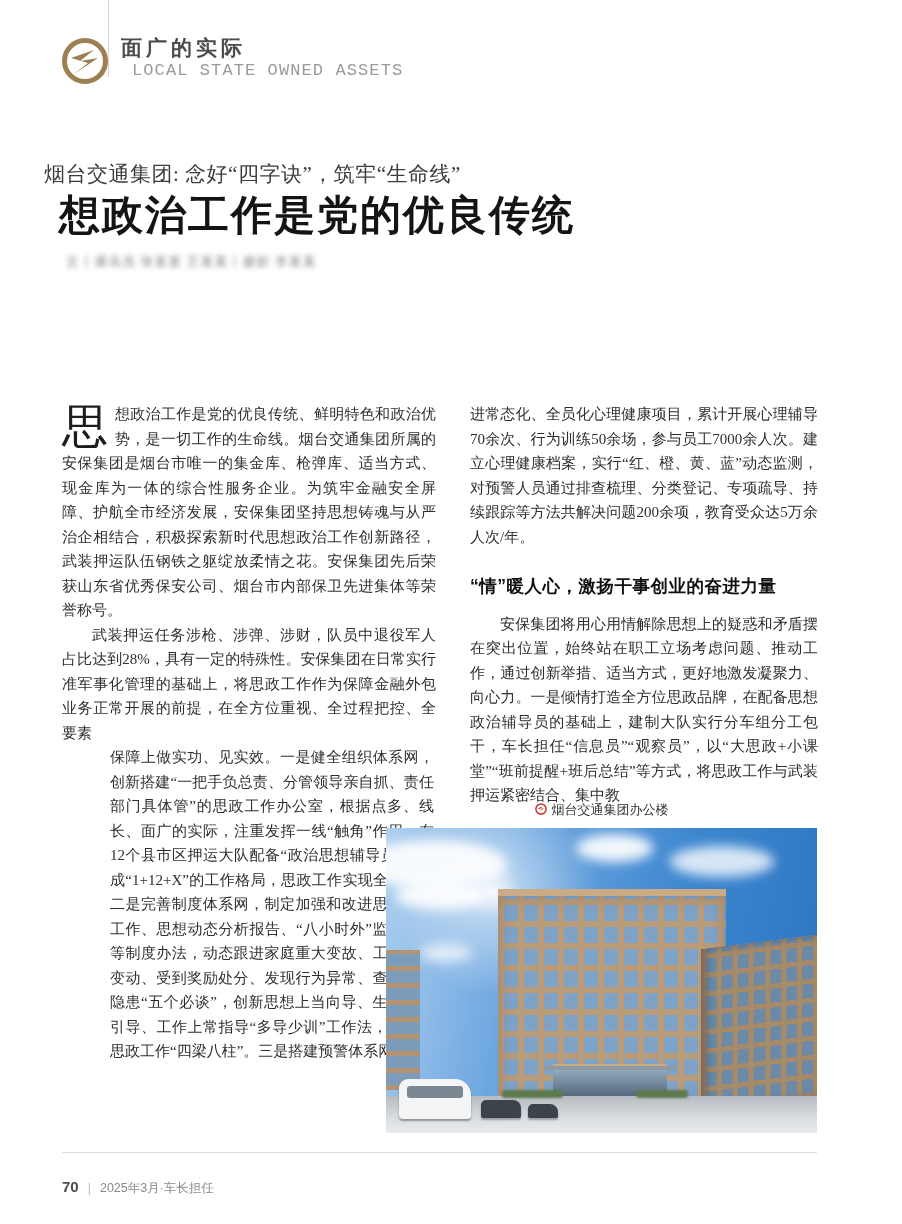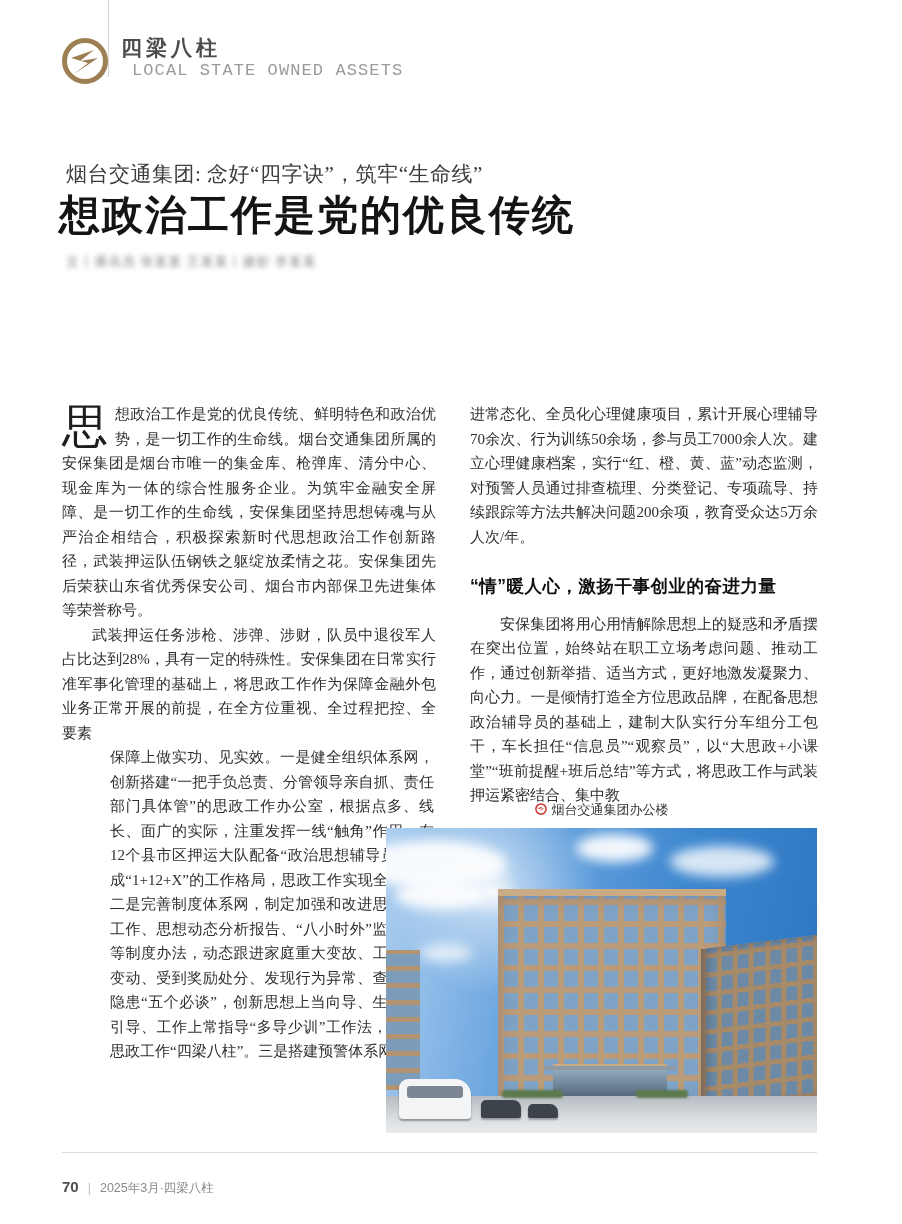--- a/index.html
+++ b/index.html
@@ -8,21 +8,21 @@
 
   
   .hdr-rule{position:absolute;left:108px;top:0;width:1px;height:77px;background:#d7d3cd;}
   .logo-badge{position:absolute;left:61px;top:37px;width:48px;height:48px;}
   .logo-cn{position:absolute;left:121px;top:34px;font-family:"Liberation Sans",sans-serif;
            font-size:21px;font-weight:700;color:#4c4c4c;letter-spacing:4px;}
   .logo-en{position:absolute;left:132px;top:61px;font-family:Liberation Mono, monospace;
            font-size:17px;color:#9a9a9a;letter-spacing:1.1px;}
 
   
-  .kicker{position:absolute;left:66px;top:160px;font-size:21px;color:#3c3c3c;letter-spacing:.5px;}
+  .kicker{position:absolute;left:44px;top:160px;font-size:21px;color:#3c3c3c;letter-spacing:.5px;}
   .headline{position:absolute;left:59px;top:188px;font-size:41px;font-weight:900;color:#141414;
             letter-spacing:2px;font-family:"Liberation Serif","DejaVu Serif",serif;}
   .byline{position:absolute;left:66px;top:253px;font-size:13px;color:#6b6b6b;
           filter:blur(2.6px);opacity:.85;letter-spacing:1px;}
 
   
   .col{position:absolute;top:402px;font-size:15px;line-height:24.5px;text-align:justify;color:#2e2e2e;}
   .col-left{left:62px;width:374px;}
   .col-right{left:470px;width:348px;}
   .para{margin:0;}
@@ -81,29 +81,29 @@
 
 <div class="page">
 
   <span class="logo-badge">
     <svg viewBox="0 0 48 48" width="48" height="48">
       <circle cx="24" cy="24" r="20.5" fill="none" stroke="#9c7f52" stroke-width="5"></circle>
       <path d="M10 21 L33 13 L19 24 L37 21 L13 37 L27 26 Z" fill="#9c7f52"></path>
     </svg>
   </span>
   <div class="hdr-rule"></div>
-  <div class="logo-cn">四梁八柱</div>
+  <div class="logo-cn">面广的实际</div>
   <div class="logo-en">LOCAL STATE OWNED ASSETS</div>
 
   <div class="kicker">烟台交通集团: 念好“四字诀”，筑牢“生命线”</div>
   <div class="headline">想政治工作是党的优良传统</div>
   <div class="byline">文丨通讯员 张某某 王某某丨摄影 李某某</div>
 
   <div class="col col-left">
-    <p class="para"><span class="dropcap">思</span><span>想政治工作是党的优良传统、鲜明特色和政治优势，是一切工作的生命线。烟台交通集团所属的安保集团是烟台市唯一的集金库、枪弹库、清分中心、现金库为一体的综合性服务企业。为筑牢金融安全屏障、是一切工作的生命线，安保集团坚持思想铸魂与从严治企相结合，积极探索新时代思想政治工作创新路径，武装押运队伍钢铁之躯绽放柔情之花。安保集团先后荣获山东省优秀保安公司、烟台市内部保卫先进集体等荣誉称号。</span></p>
+    <p class="para"><span class="dropcap">思</span><span>想政治工作是党的优良传统、鲜明特色和政治优势，是一切工作的生命线。烟台交通集团所属的安保集团是烟台市唯一的集金库、枪弹库、适当方式、现金库为一体的综合性服务企业。为筑牢金融安全屏障、护航全市经济发展，安保集团坚持思想铸魂与从严治企相结合，积极探索新时代思想政治工作创新路径，武装押运队伍钢铁之躯绽放柔情之花。安保集团先后荣获山东省优秀保安公司、烟台市内部保卫先进集体等荣誉称号。</span></p>
     <p class="para indent">武装押运任务涉枪、涉弹、涉财，队员中退役军人占比达到28%，具有一定的特殊性。安保集团在日常实行准军事化管理的基础上，将思政工作作为保障金融外包业务正常开展的前提，在全方位重视、全过程把控、全要素</p>
     <p class="para narrow">保障上做实功、见实效。一是健全组织体系网，创新搭建“一把手负总责、分管领导亲自抓、责任部门具体管”的思政工作办公室，根据点多、线长、面广的实际，注重发挥一线“触角”作用，在12个县市区押运大队配备“政治思想辅导员”，形成“1+12+X”的工作格局，思政工作实现全覆盖。二是完善制度体系网，制定加强和改进思想政治工作、思想动态分析报告、“八小时外”监督管理等制度办法，动态跟进家庭重大变故、工作岗位变动、受到奖励处分、发现行为异常、查处安全隐患“五个必谈”，创新思想上当向导、生活上善引导、工作上常指导“多导少训”工作法，搭建起思政工作“四梁八柱”。三是搭建预警体系网。引</p>
   </div>
 
   <div class="col col-right">
     <p class="para">进常态化、全员化心理健康项目，累计开展心理辅导70余次、行为训练50余场，参与员工7000余人次。建立心理健康档案，实行“红、橙、黄、蓝”动态监测，对预警人员通过排查梳理、分类登记、专项疏导、持续跟踪等方法共解决问题200余项，教育受众达5万余人次/年。</p>
     <div class="subhead">“情”暖人心，激扬干事创业的奋进力量</div>
     <p class="para indent">安保集团将用心用情解除思想上的疑惑和矛盾摆在突出位置，始终站在职工立场考虑问题、推动工作，通过创新举措、适当方式，更好地激发凝聚力、向心力。一是倾情打造全方位思政品牌，在配备思想政治辅导员的基础上，建制大队实行分车组分工包干，车长担任“信息员”“观察员”，以“大思政+小课堂”“班前提醒+班后总结”等方式，将思政工作与武装押运紧密结合、集中教</p>
   </div>
 
@@ -136,16 +136,16 @@
 
     <div class="van">
       <div class="van-win"></div>
     </div>
     <div class="car" style="left:22%;width:40px;"></div>
     <div class="car" style="left:33%;width:30px;height:14px;"></div>
   </div>
 
   <div class="foot-rule"></div>
   <div class="footer">
-    <span class="page-num">70</span><span class="foot-sep">|</span><span>2025年3月·四梁八柱</span>
+    <span class="page-num">70</span><span class="foot-sep">|</span><span>2025年3月·车长担任</span>
   </div>
 
 </div>
 
 </body></html>

